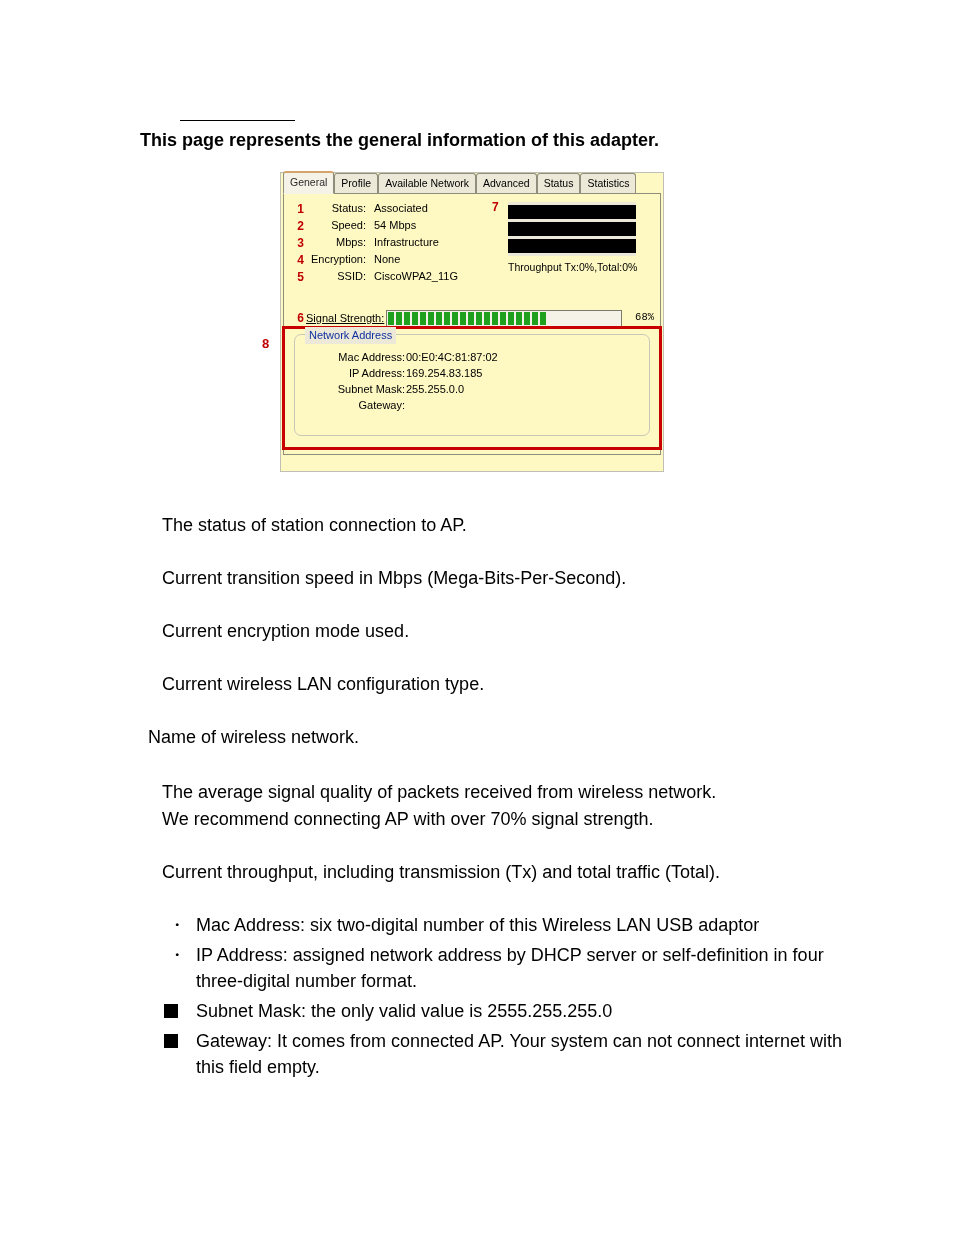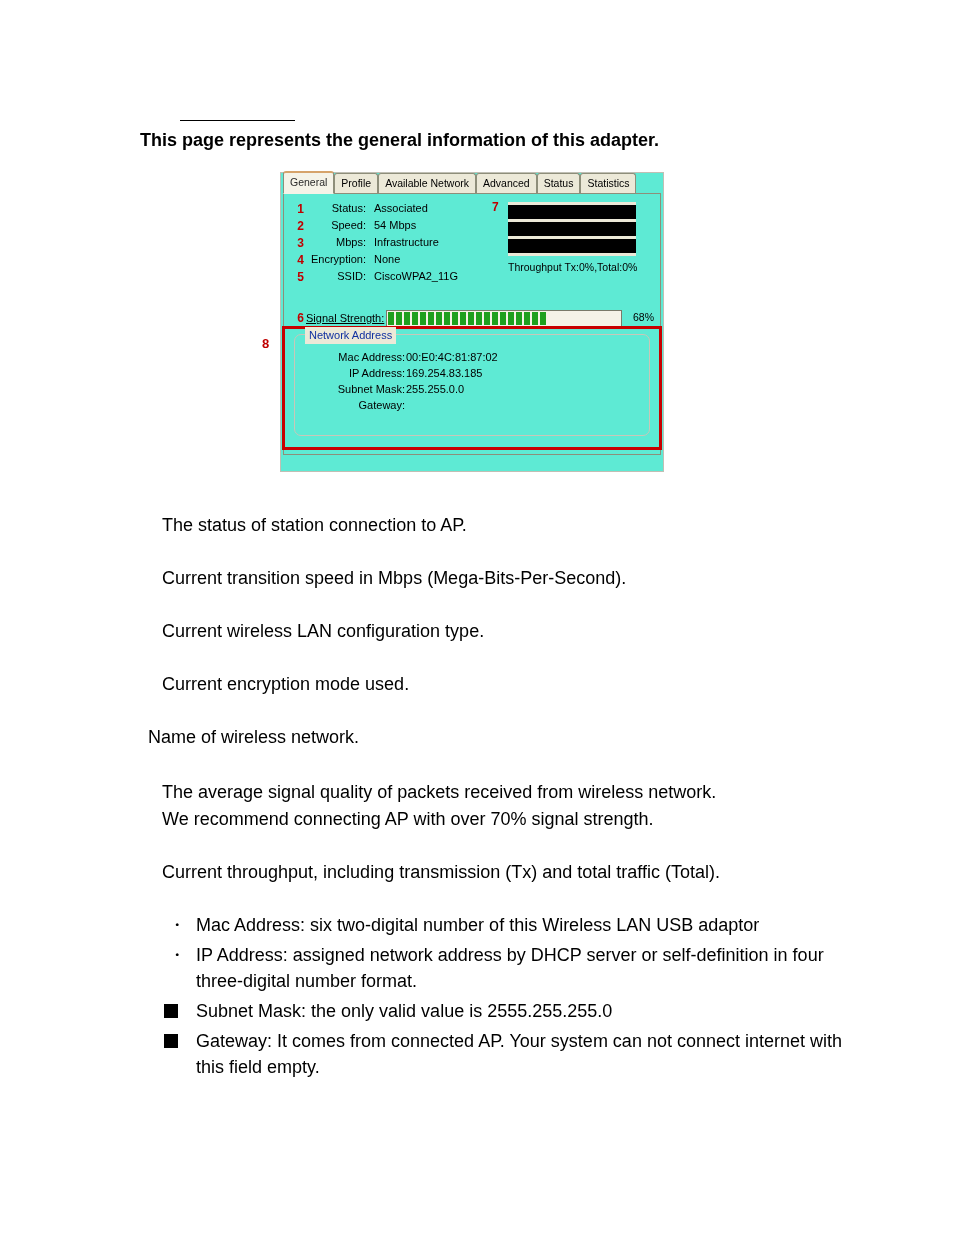--- a/index.html
+++ b/index.html
@@ -26,21 +26,21 @@
   .intro {
     margin-bottom: 18px;
     font-weight: bold;
   }
   
   .panel-wrap {
     margin: 10px 0 40px 140px;
     position: relative;
     width: 382px;
     height: 298px;
-    background: #5eead4;
+    background: #fef9c3;
     border: 1px solid #c0bfb4;
     font-family: Tahoma, Arial, sans-serif;
     font-size: 11px;
     color: #000;
   }
   
   .tabs {
     display: flex;
     align-items: flex-end;
     height: 20px;
@@ -169,20 +169,21 @@
   }
   .sigseg {
     width: 6px;
     height: 100%;
     background: #1fa01f;
   }
   .sigpct {
     width: 28px;
     text-align: right;
     font-size: 10.5px;
+    font-family: Liberation Mono, monospace;
   }
   
   .num8 {
     position: absolute;
     left: -22px;
     top: 140px;
     color: #c00000;
     font-weight: bold;
     font-size: 13px;
   }
@@ -373,22 +374,22 @@
           <span class="nlabel">Gateway:</span>
           <span class="nval"></span>
         </div>
       </div>
     </div>
   </div>
 
   <div class="desc">
     <p>The status of station connection to AP.</p>
     <p>Current transition speed in Mbps  (Mega-Bits-Per-Second).</p>
+    <p>Current encryption mode used.</p>
     <p>Current wireless LAN configuration type.</p>
-    <p>Current encryption mode used.</p>
   </div>
   <div class="descL">
     <p>Name of wireless network.</p>
   </div>
   <div class="desc">
     <p class="tight">The average signal quality of packets received from wireless network.</p>
     <p>We recommend connecting AP with over 70% signal strength.</p>
     <p>Current throughput, including transmission (Tx) and total traffic (Total).</p>
   </div>
 

